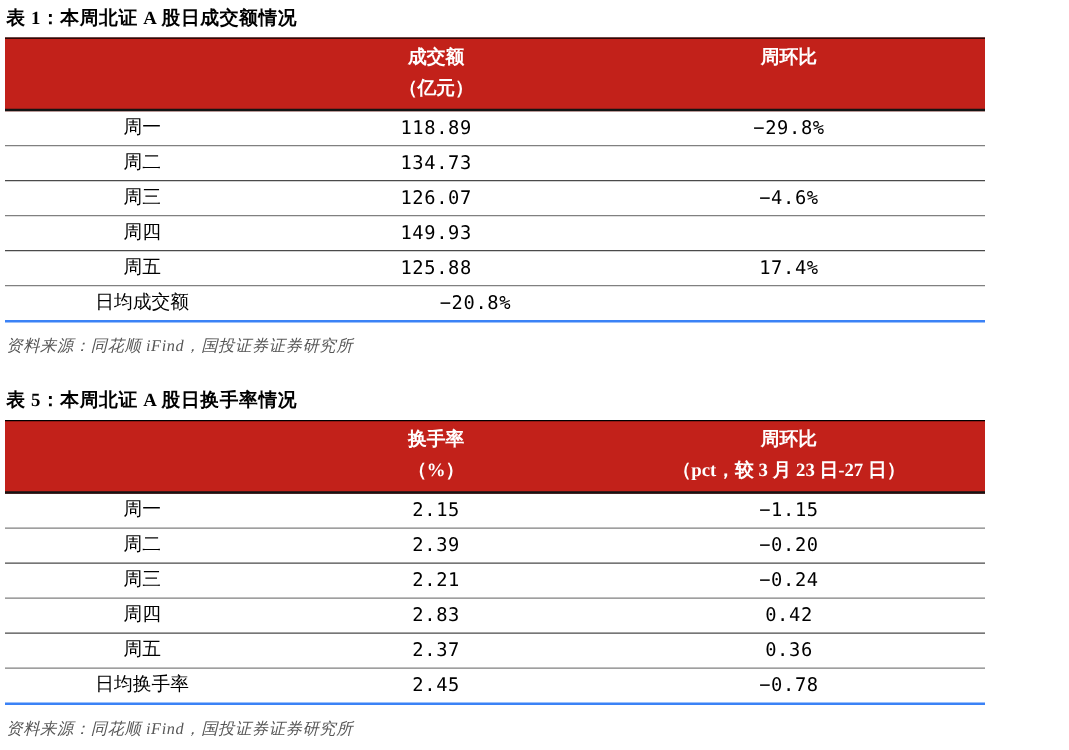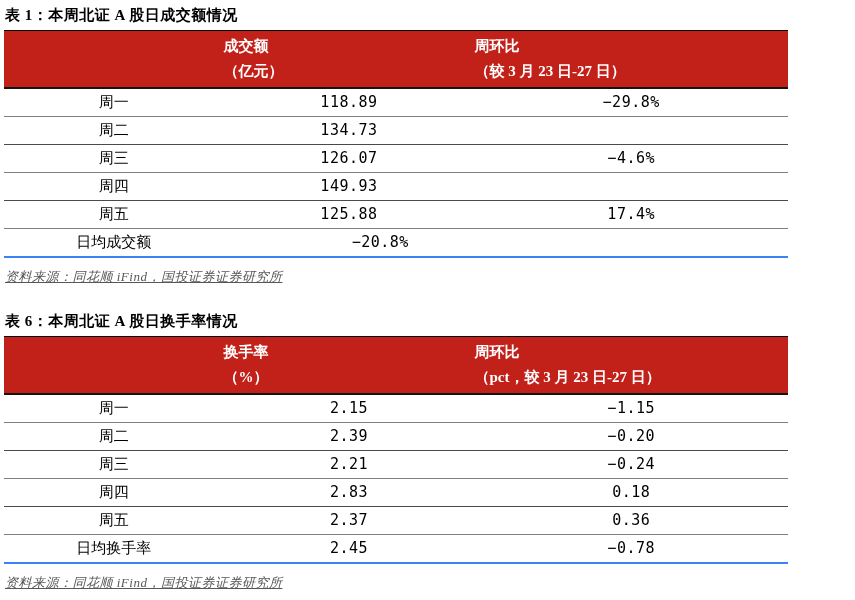--- a/index.html
+++ b/index.html
@@ -25,20 +25,21 @@
   .thead {
     display: flex;
     background: #c2211a;
     color: #ffffff;
     border-top: 1px solid #000000;
     border-bottom: 2px solid #141414;
     font-weight: 700;
     font-size: 15px;
     line-height: 25px;
     padding: 3px 0;
+    text-align: center;
   }
   .hcell div { white-space: nowrap; }
   .c1 { width: 28%; }
   .c2 { width: 32%; }
   .c3 { width: 40%; }
   .row {
     display: flex;
     align-items: center;
     height: 27px;
     border-bottom: 1px solid #4a4a4a;
@@ -53,40 +54,38 @@
     font-size: 15px;
     letter-spacing: 0.5px;
   }
   .source {
     font-style: italic;
     font-size: 13px;
     color: #575757;
     letter-spacing: 0.5px;
     margin: 10px 0 0 5px;
     line-height: 17px;
-    text-decoration: underline;
   }
 </style>
 </head>
 <body>
 
 <div class="page">
 
   <div class="tbl-title">表 1：本周北证 A 股日成交额情况</div>
 
   <div class="tbl">
     <div class="thead">
       <div class="hcell c1"></div>
       <div class="hcell c2">
         <div>成交额</div>
         <div>（亿元）</div>
       </div>
       <div class="hcell c3">
         <div>周环比</div>
-        <div>（较 3 月 23 日-27 日）</div>
       </div>
     </div>
 
     <div class="row">
       <div class="cell c1">周一</div>
       <div class="cell c2 num">118.89</div>
       <div class="cell c3 num">−29.8%</div>
     </div>
     <div class="row">
       <div class="cell c1">周二</div>
@@ -107,21 +106,21 @@
       <div class="cell c3 num">17.4%</div>
     </div>
     <div class="row last">
       <div class="cell c1">日均成交额</div>
       <div class="cell c3 num">−20.8%</div>
     </div>
   </div>
 
   <div class="source">资料来源：同花顺 iFind，国投证券证券研究所</div>
 
-  <div class="tbl-title second">表 6：本周北证 A 股日换手率情况</div>
+  <div class="tbl-title second">表 5：本周北证 A 股日换手率情况</div>
 
   <div class="tbl">
     <div class="thead">
       <div class="hcell c1"></div>
       <div class="hcell c2">
         <div>换手率</div>
         <div>（%）</div>
       </div>
       <div class="hcell c3">
         <div>周环比</div>
@@ -140,21 +139,21 @@
       <div class="cell c3 num">−0.20</div>
     </div>
     <div class="row">
       <div class="cell c1">周三</div>
       <div class="cell c2 num">2.21</div>
       <div class="cell c3 num">−0.24</div>
     </div>
     <div class="row">
       <div class="cell c1">周四</div>
       <div class="cell c2 num">2.83</div>
-      <div class="cell c3 num">0.18</div>
+      <div class="cell c3 num">0.42</div>
     </div>
     <div class="row">
       <div class="cell c1">周五</div>
       <div class="cell c2 num">2.37</div>
       <div class="cell c3 num">0.36</div>
     </div>
     <div class="row last">
       <div class="cell c1">日均换手率</div>
       <div class="cell c2 num">2.45</div>
       <div class="cell c3 num">−0.78</div>

